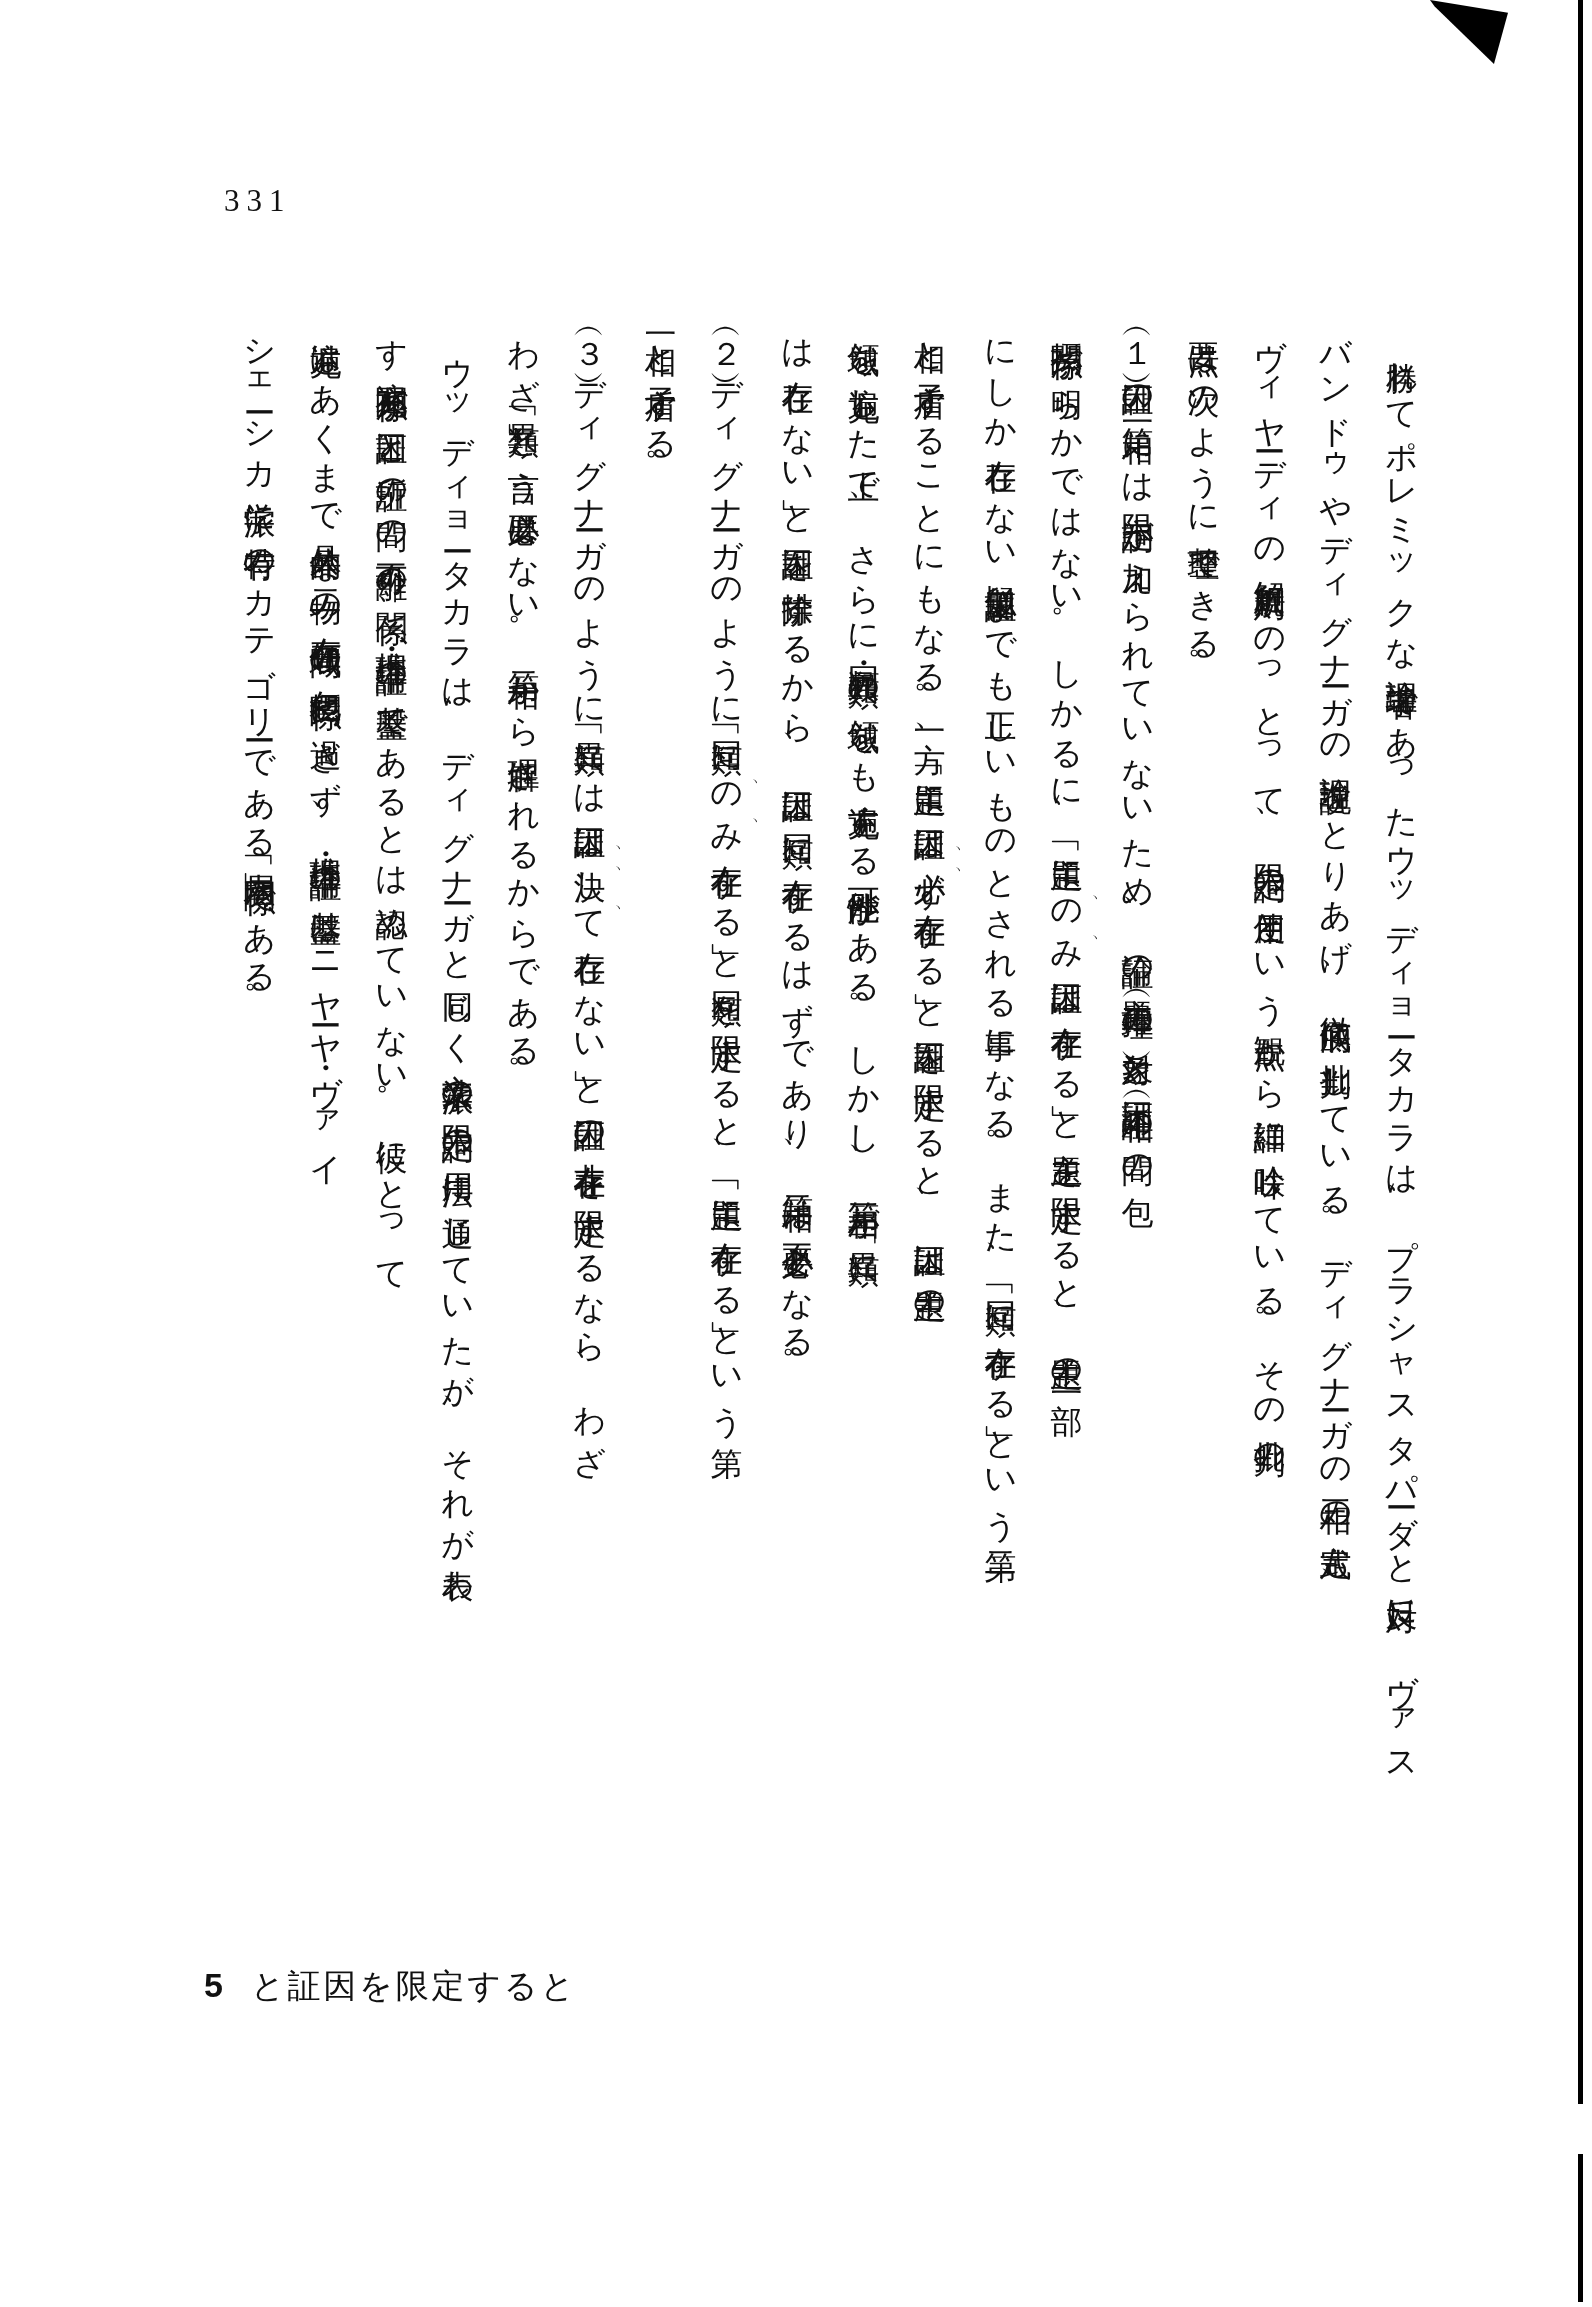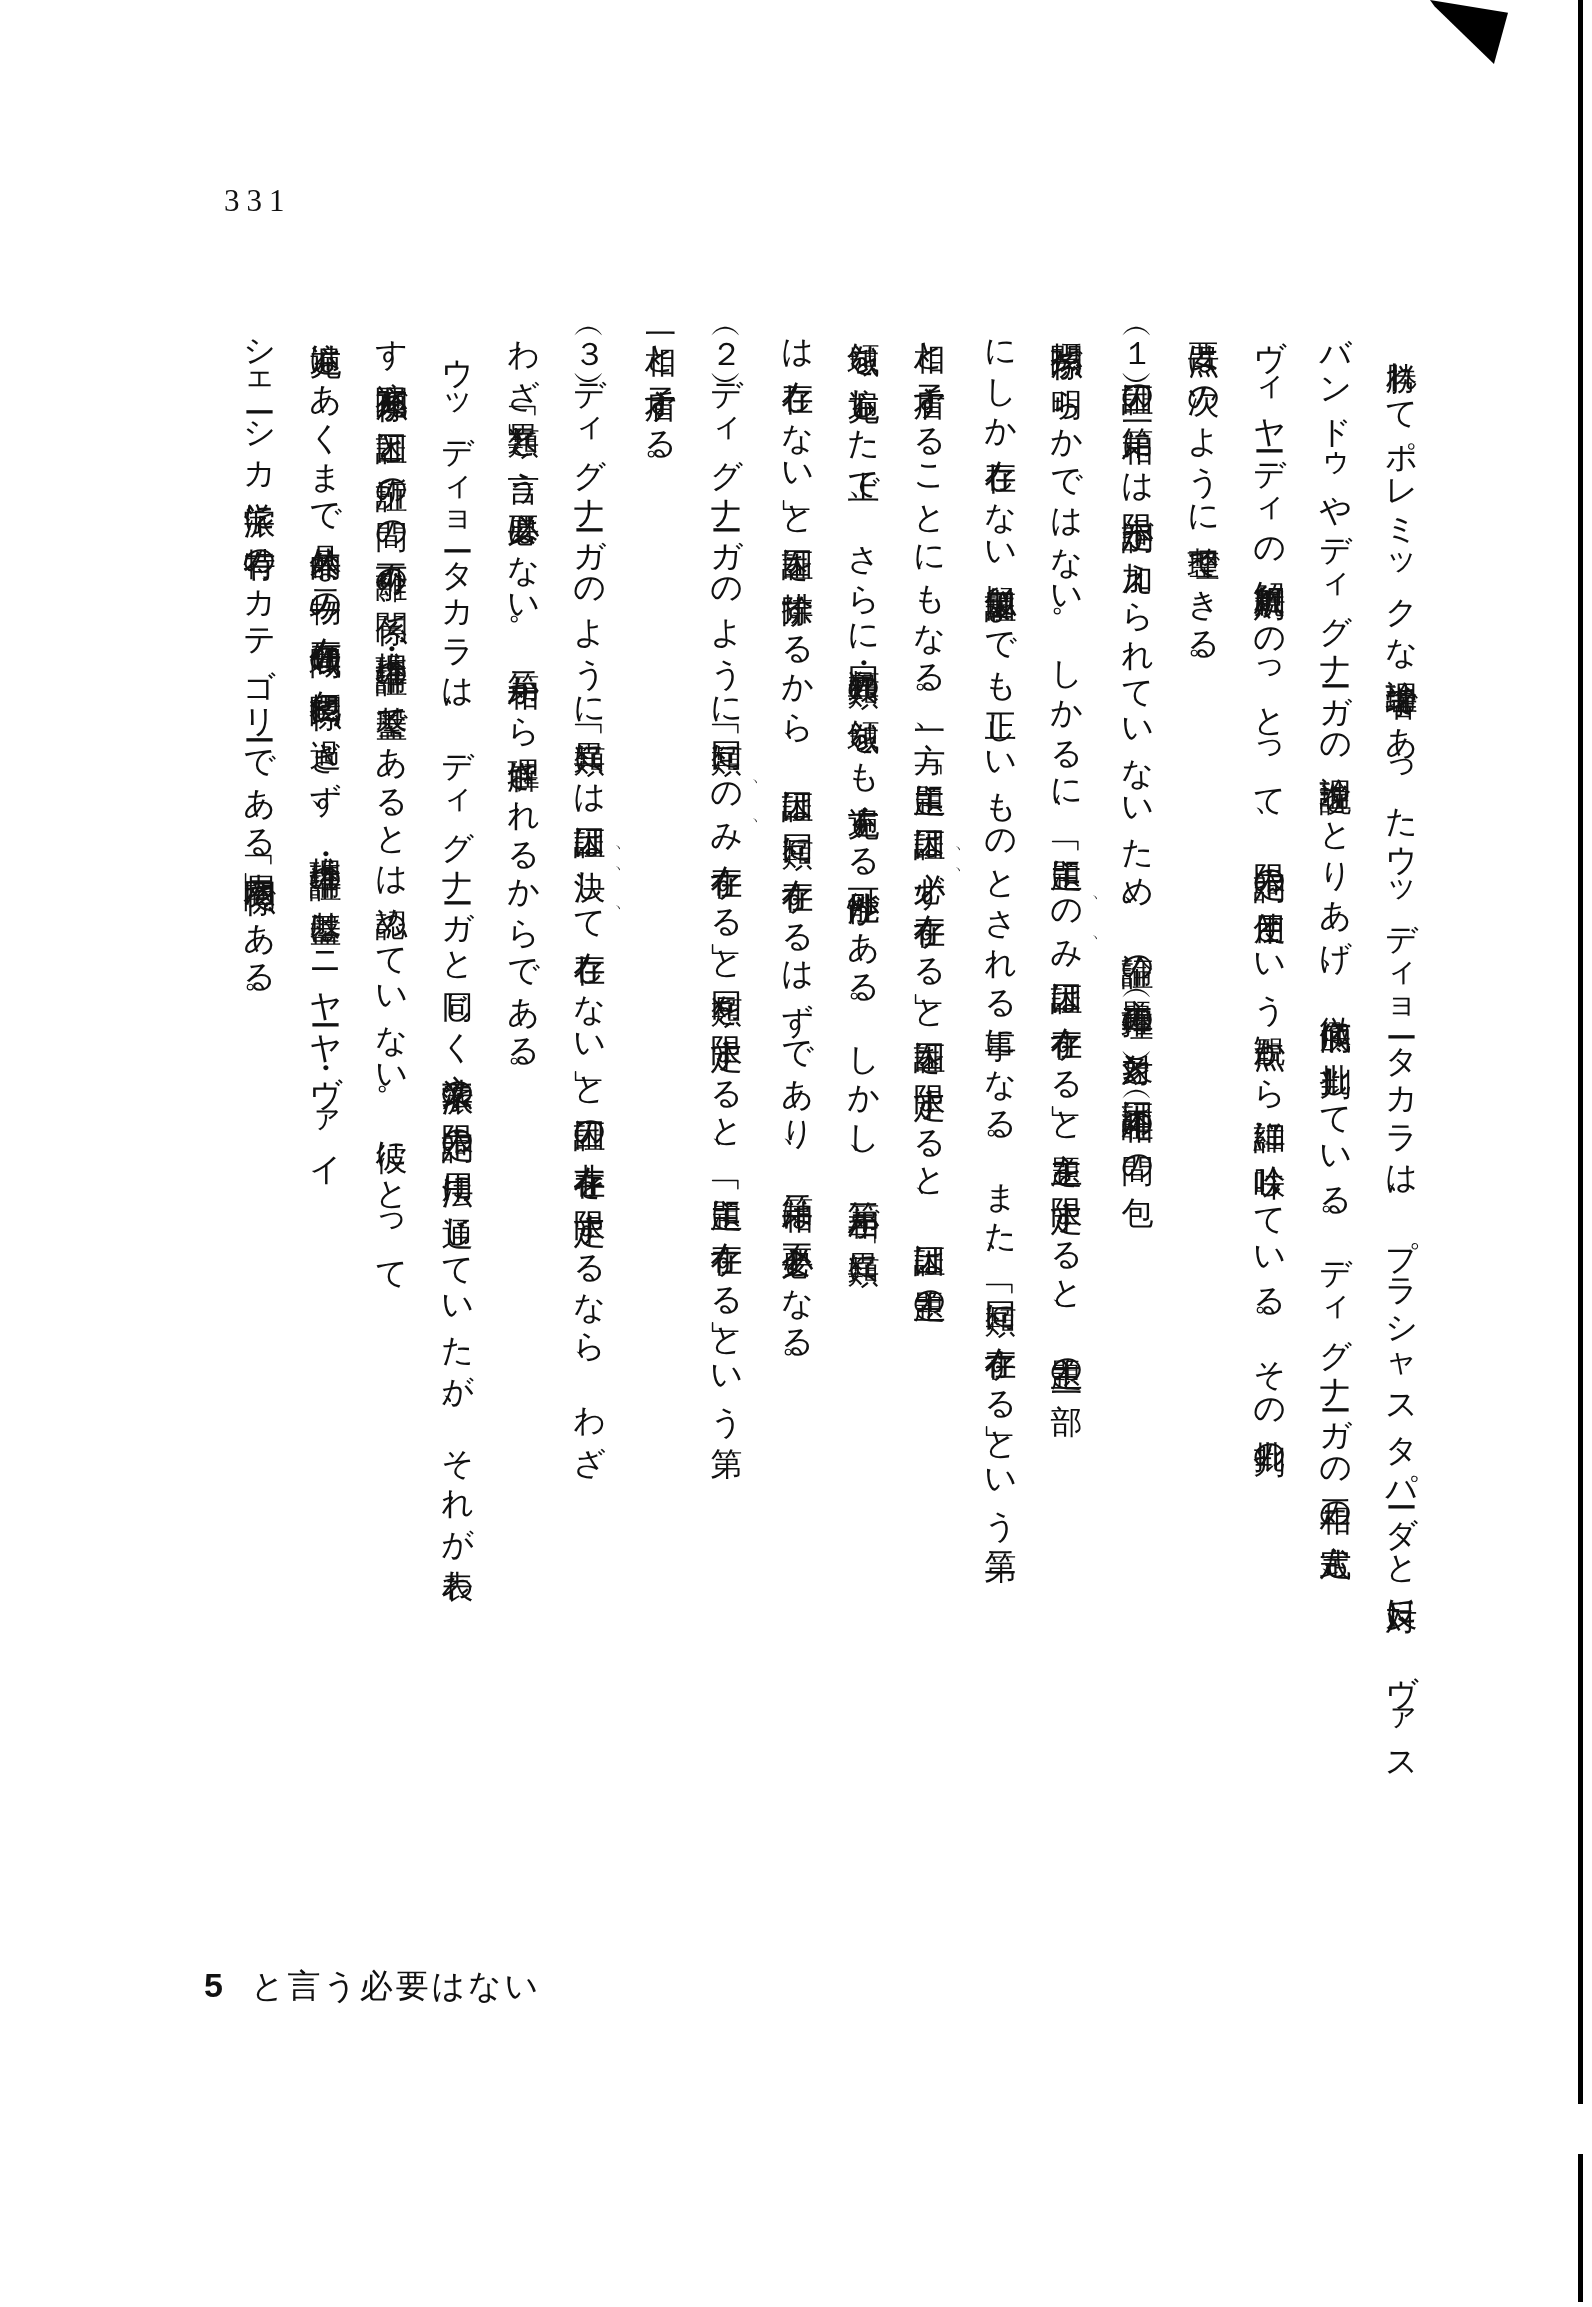--- a/index.html
+++ b/index.html
@@ -99,16 +99,16 @@
       <div class="col"><span>一相と矛盾する。</span></div>
       <div class="col"><span>（３）ディグナーガのように「異類には証因は</span><span class="em">決して</span><span>存在しない」と証因の非存在を限定するなら、わざ</span></div>
       <div class="col"><span>わざ「異類」と言う必要はない。第二相から理解されるからである。</span></div>
       <div class="col indent"><span>ウッディョータカラは、ディグナーガと同じく文法学派の限定詞の用法に通じていたが、それが表わ</span></div>
       <div class="col"><span>す遍充関係が証因と所証の間の不可離の関係、推理・論証の基盤であるとは認めていない。彼にとって</span></div>
       <div class="col"><span>遍充はあくまで具体的な二物の存在領域間の包摂関係に過ぎず、推理・論証の基盤はニヤーヤ・ヴァイ</span></div>
       <div class="col"><span>シェーシカ学派に特有のカテゴリーである「内属」関係である。</span></div>
     </div>
 
   <div class="footer">
-    <span class="ch-num">5</span><span class="ch-title">と言う必要はない</span>
+    <span class="ch-num">5</span><span class="ch-title">と証因を限定すると</span>
   </div>
 </div>
 
 
 </body></html>

